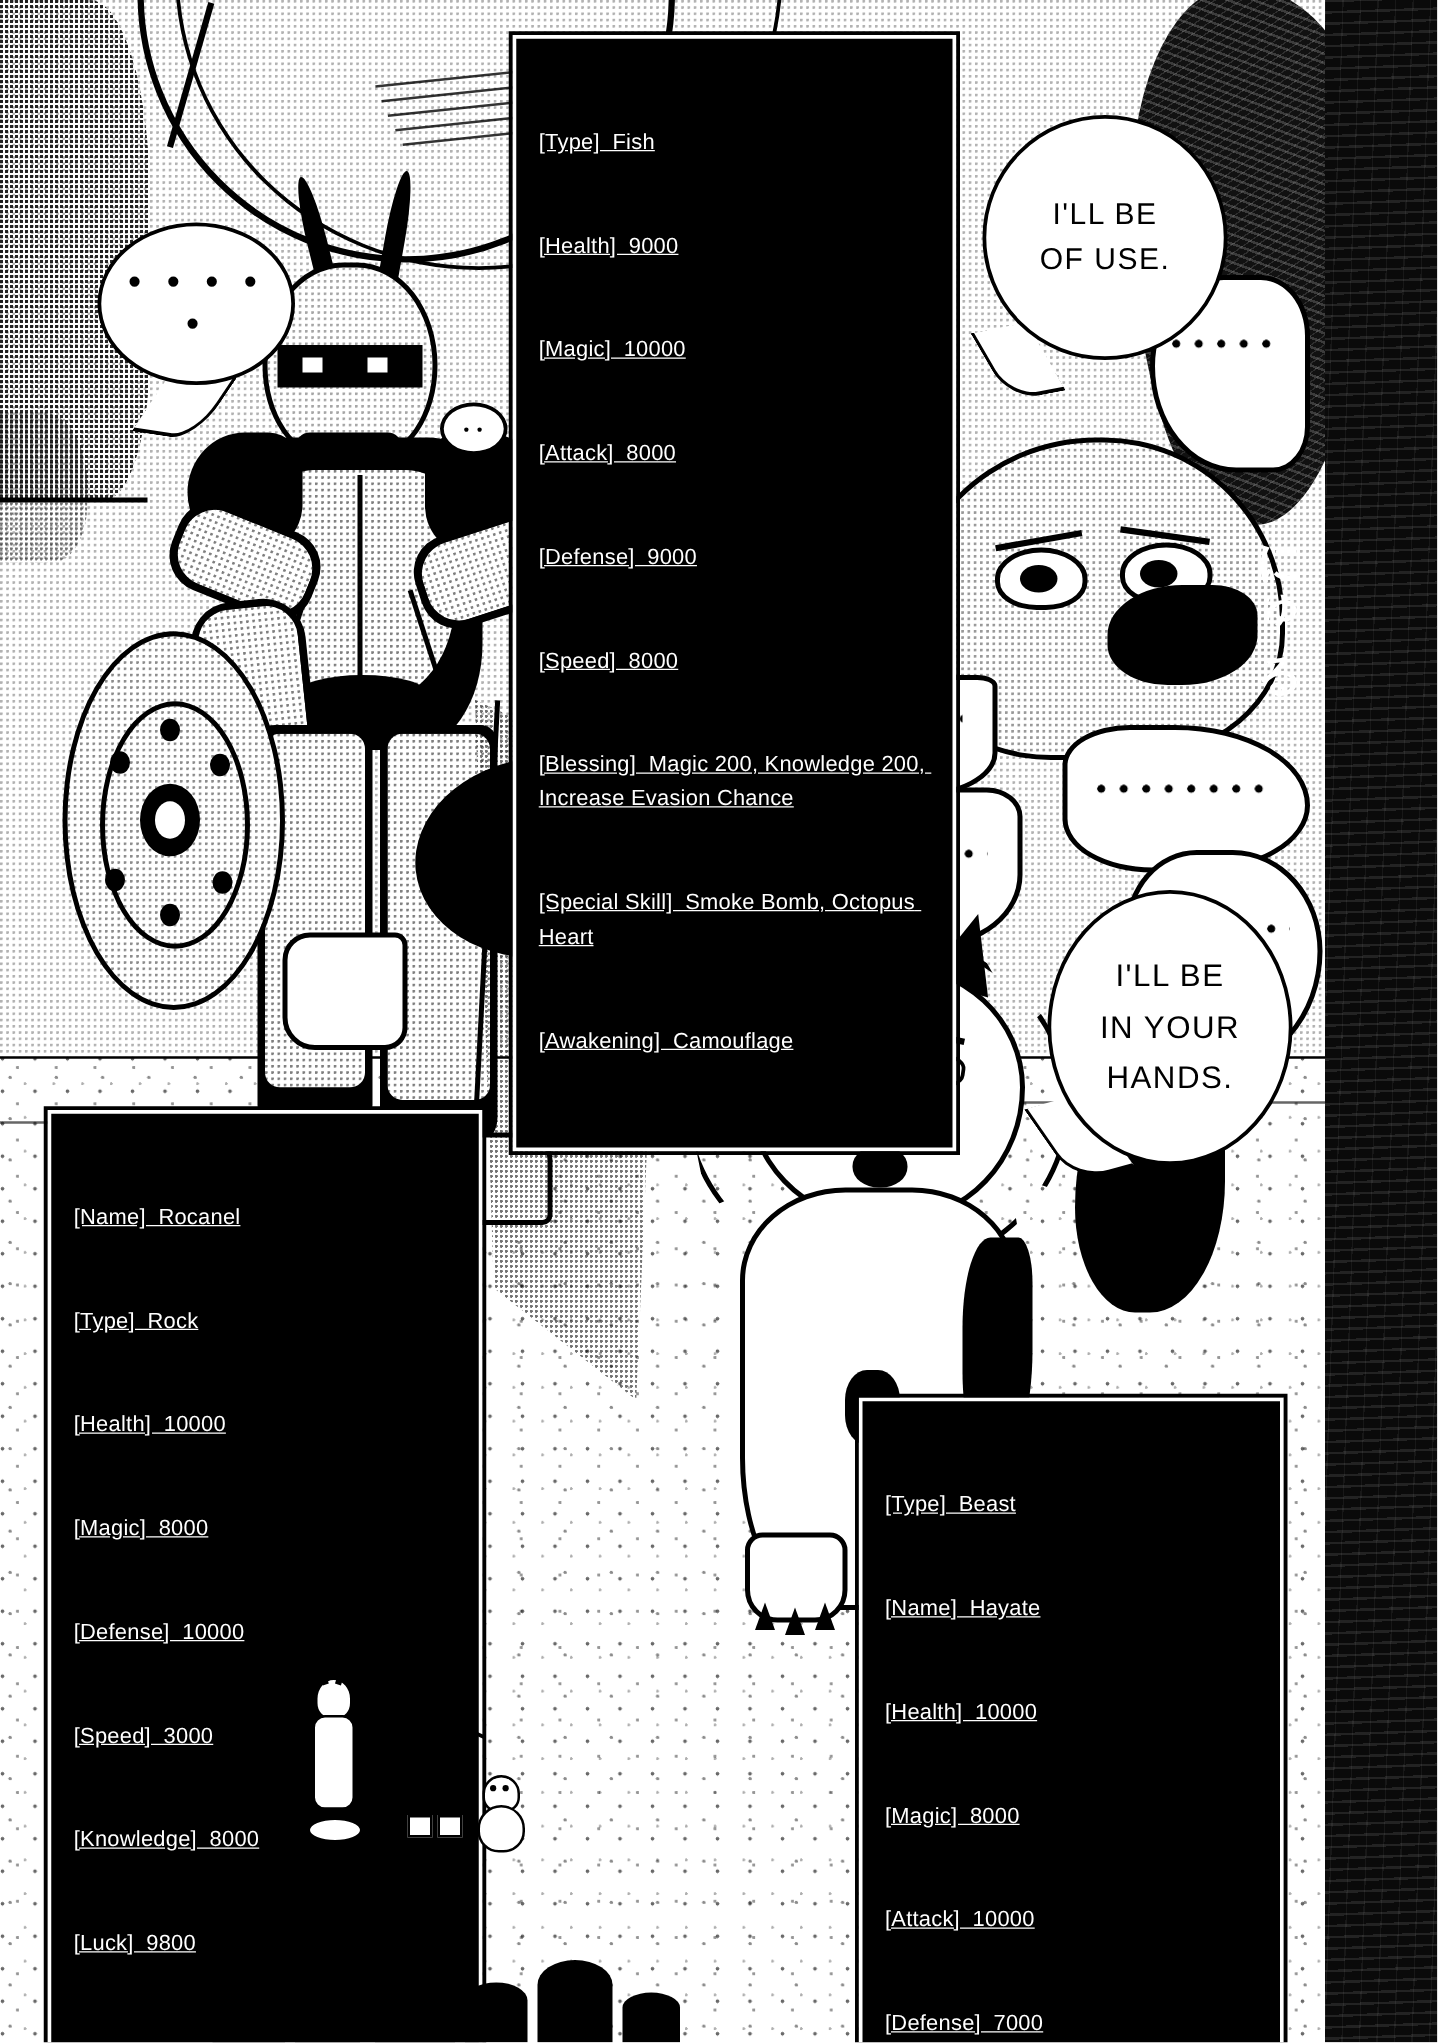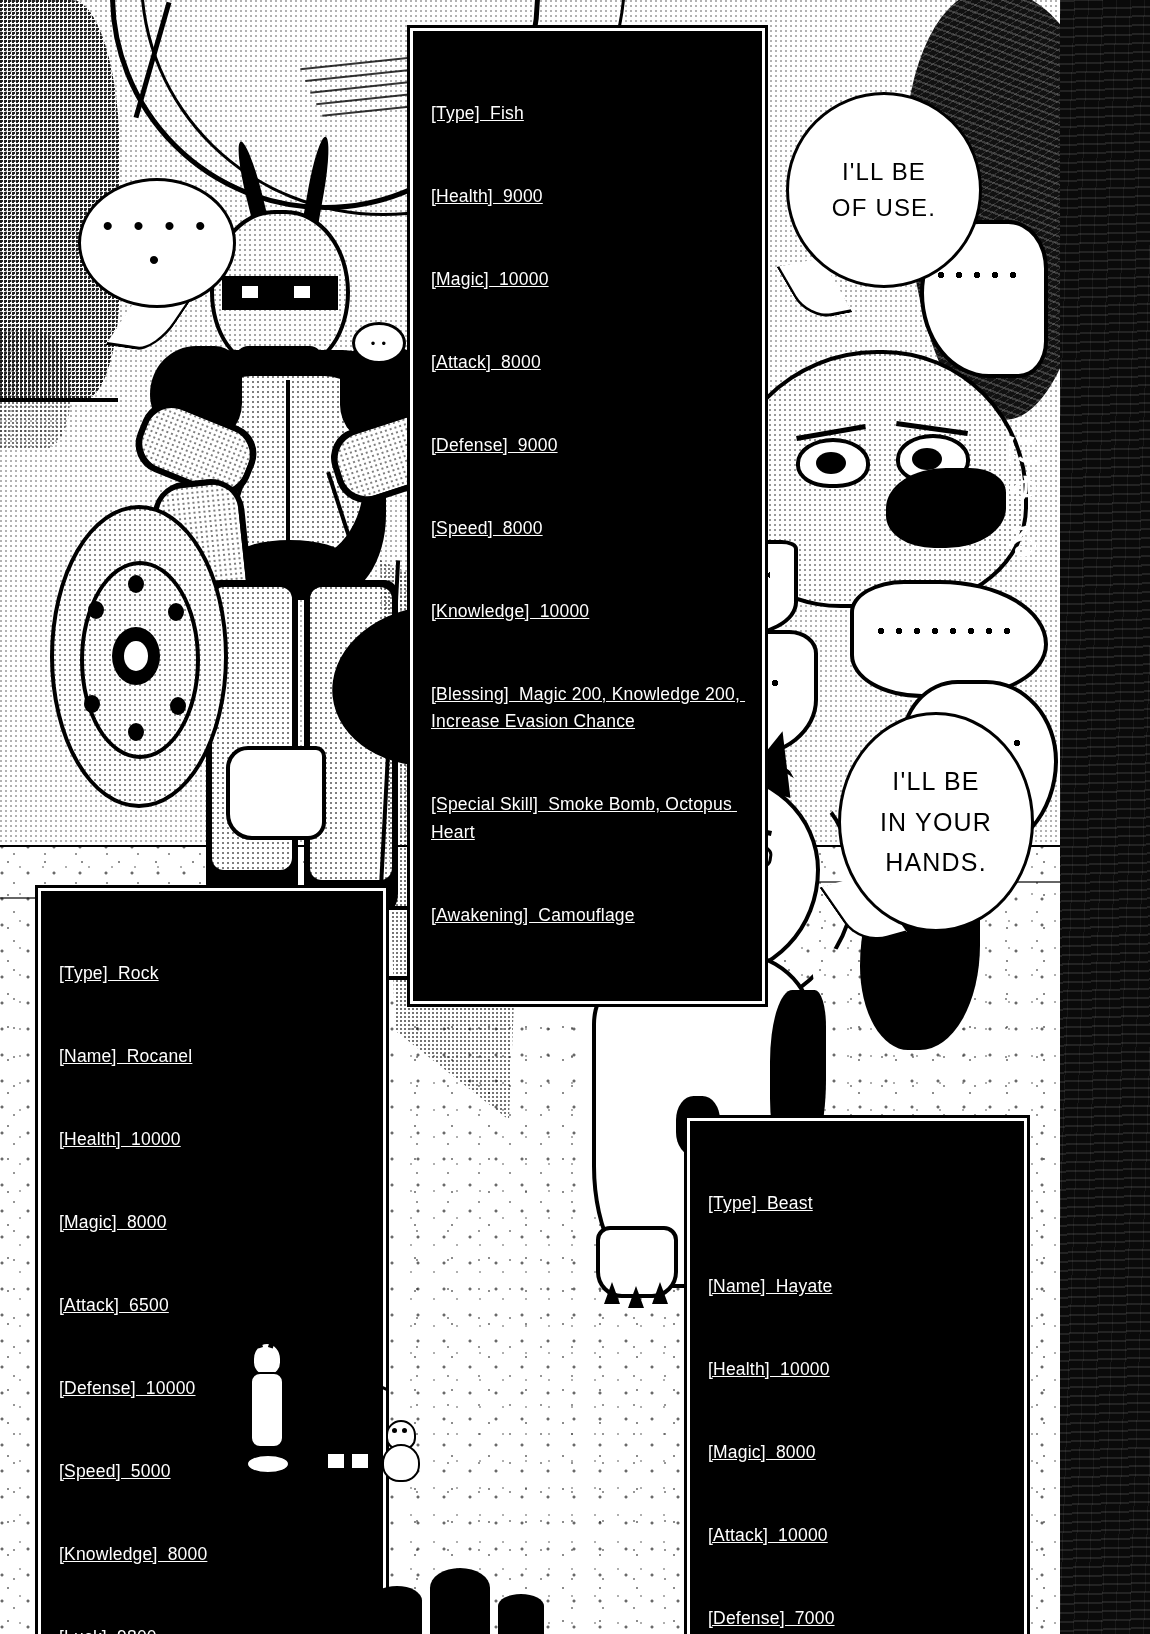--- a/index.html
+++ b/index.html
@@ -542,34 +542,32 @@
 HANDS.</span>
   </div>
 
   <div class="status-window" id="win-fish">
     <span class="line">[Type]  Fish</span>
     <span class="line">[Health]  9000</span>
     <span class="line">[Magic]  10000</span>
     <span class="line">[Attack]  8000</span>
     <span class="line">[Defense]  9000</span>
     <span class="line">[Speed]  8000</span>
-    <span class="line">[Knowledge]  10000</span>
     <span class="line">[Blessing]  Magic 200, Knowledge 200, Increase Evasion Chance</span>
     <span class="line">[Special Skill]  Smoke Bomb, Octopus Heart</span>
     <span class="line">[Awakening]  Camouflage</span>
   </div>
 
   <div class="status-window" id="win-rock">
+    <span class="line">[Name]  Rocanel</span>
     <span class="line">[Type]  Rock</span>
-    <span class="line">[Name]  Rocanel</span>
     <span class="line">[Health]  10000</span>
     <span class="line">[Magic]  8000</span>
-    <span class="line">[Attack]  6500</span>
     <span class="line">[Defense]  10000</span>
-    <span class="line">[Speed]  5000</span>
+    <span class="line">[Speed]  3000</span>
     <span class="line">[Knowledge]  8000</span>
     <span class="line">[Luck]  9800</span>
     
     
     
   </div>
 
   <div class="status-window" id="win-beast">
     <span class="line">[Type]  Beast</span>
     <span class="line">[Name]  Hayate</span>

